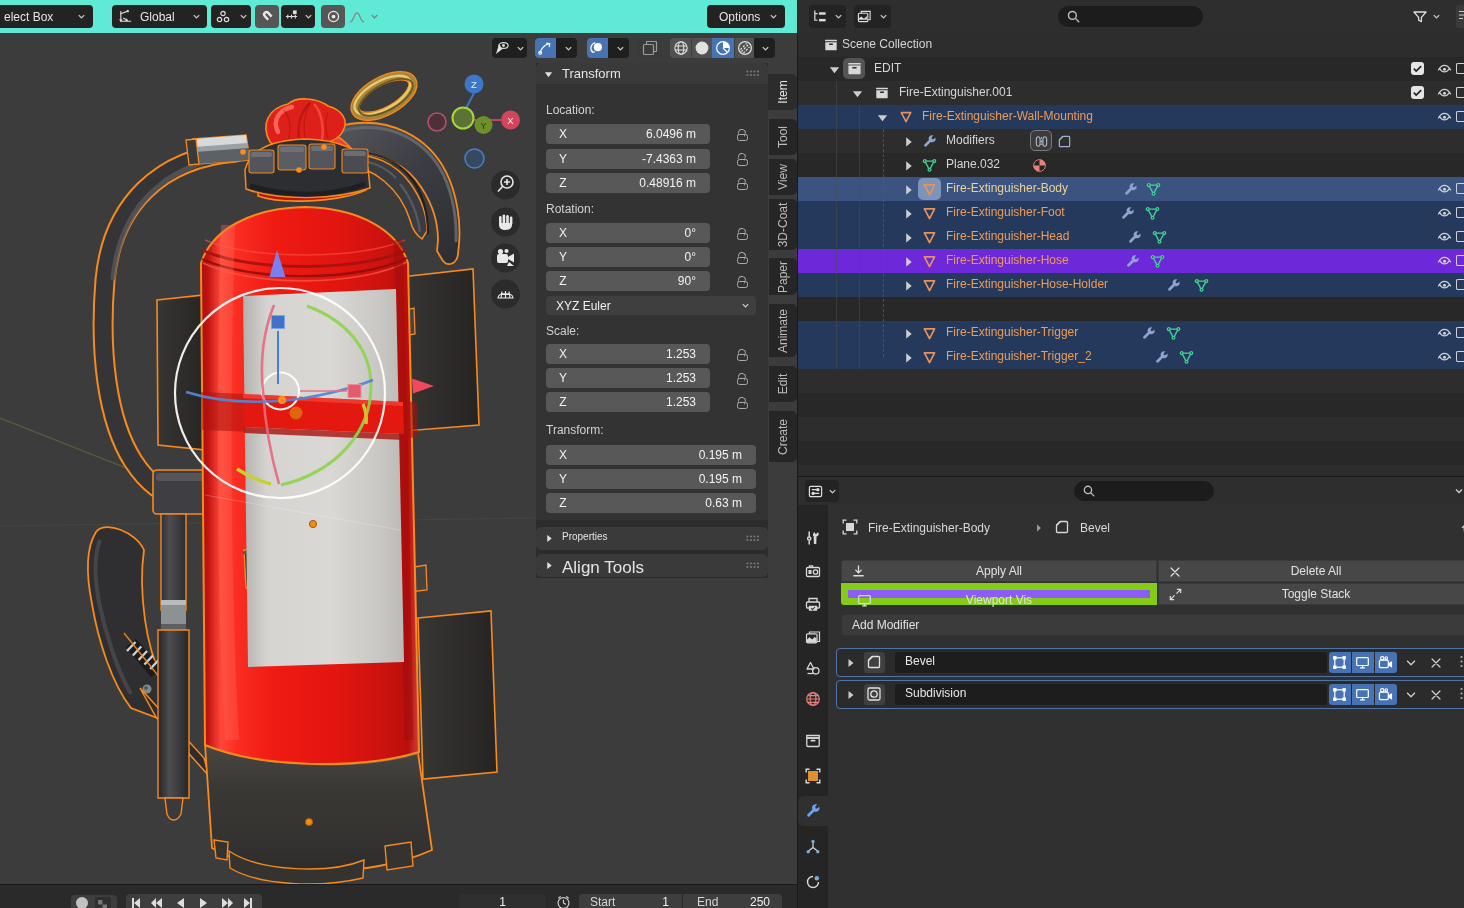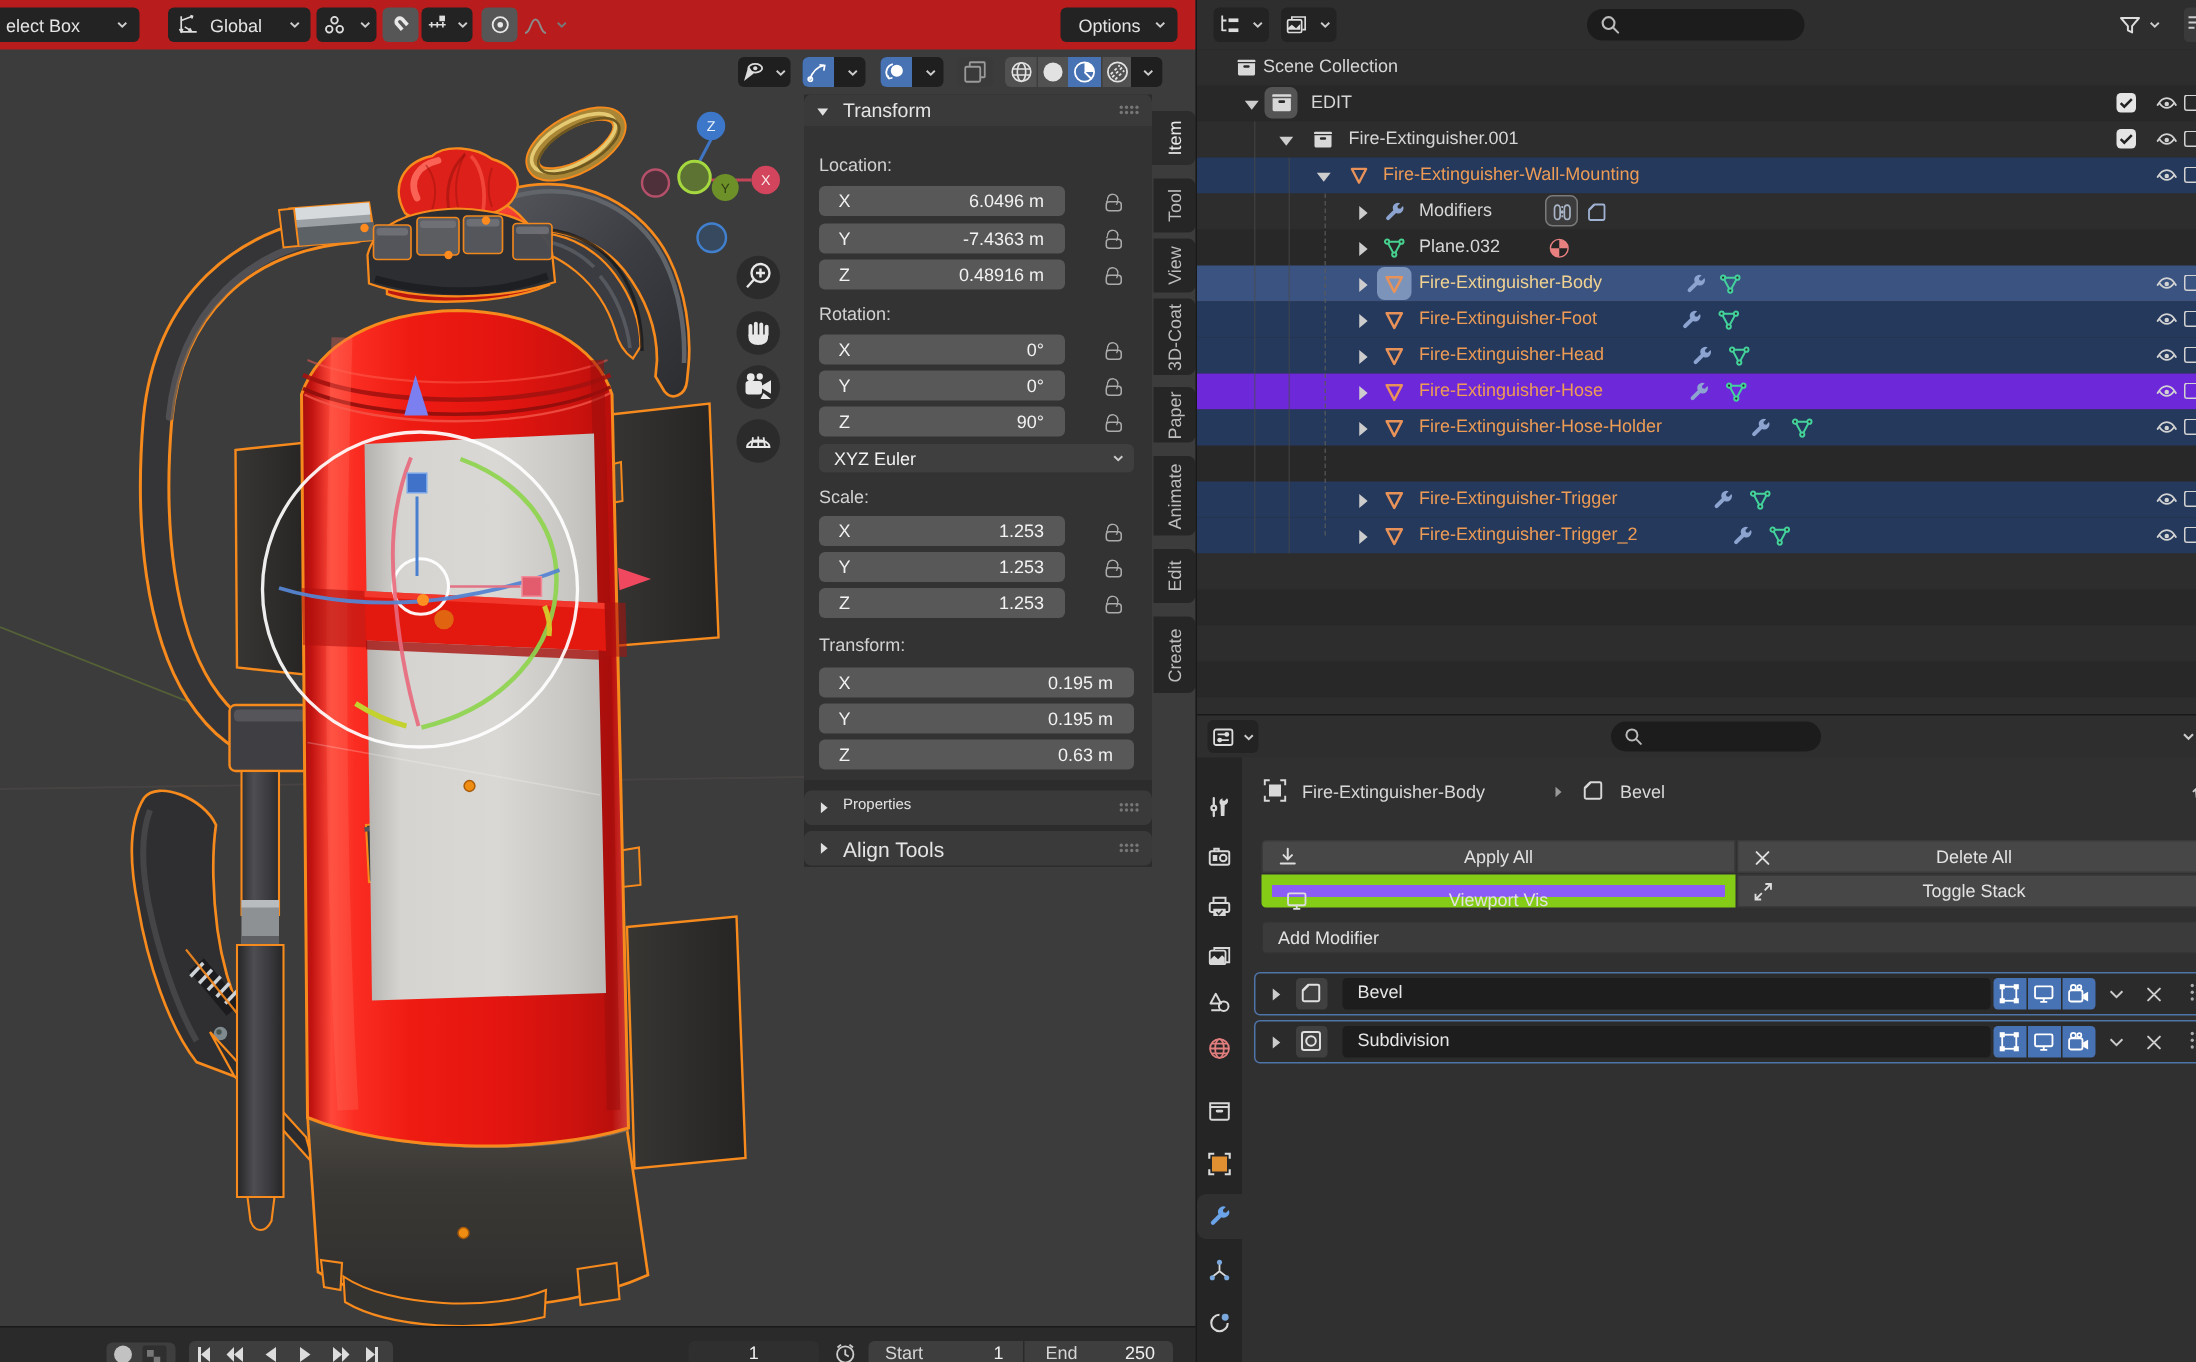--- a/index.html
+++ b/index.html
@@ -281,21 +281,21 @@
             <circle cx="500.5" cy="251.5" r="2.6"></circle>
             <circle cx="506.5" cy="251" r="2.1"></circle>
             <path d="M509 262l5 4h-7z"></path>
           </g>
       <g stroke="#e8e8e8" stroke-width="1.2" fill="none">
             <path d="M498 298 C498 292 513 292 513 298 Z M500 294.5 L511 294.5 M498 298 L513 298 M502 291.5 L501 298 M505.5 291 L505.5 298 M509 291.5 L510 298"></path>
           </g>
       </svg>
     </div>
 
-    <div class="abs" style="left:0;top:0;width:797px;height:33px;background:#b91c1c;">
+    <div class="abs" style="left:0;top:0;width:797px;height:33px;background:#5eead4;">
       <div class="btn" style="left:-14px;top:5px;width:107px;height:23px;padding-left:18px;">elect Box
         <svg class="chev" style="position:absolute;right:7px;top:7px;" viewBox="0 0 10 10">
             <path d="M2 3.5l3 3 3-3" stroke="#ccc" stroke-width="1.4" fill="none"></path>
           </svg></div>
       <div class="btn" style="left:112px;top:5px;width:95px;height:23px;">
         <svg style="margin-left:6px" width="15" height="15" viewBox="0 0 16 16">
             <g stroke="#ddd" stroke-width="1.2" fill="none">
               <path d="M3 2v11h11"></path>
               <path d="M3 5l8-3"></path>
               <path d="M9.5 1.5L11 2l-.5 1.6"></path>
@@ -594,21 +594,21 @@
               <circle cx="5" cy="5" r="1.1"></circle>
               <circle cx="8.5" cy="5" r="1.1"></circle>
               <circle cx="12" cy="5" r="1.1"></circle>
             </g>
           </svg>
       </div>
       <div class="abs" style="left:0;top:491px;width:232px;height:23px;background:#3a3a3a;border-radius:5px;">
         <svg class="abs" style="left:9px;top:7px" width="9" height="9" viewBox="0 0 10 10">
             <path d="M2.5 1l5 4-5 4z" fill="#e0e0e0"></path>
           </svg>
-        <span style="position:absolute;left:26px;top:4px;font-size:14px;color:#e4e4e4;">Align Tools</span>
+        <span style="position:absolute;left:26px;top:4px;font-size:17px;color:#e4e4e4;">Align Tools</span>
         <svg class="abs" style="right:8px;top:8px" width="14" height="8" viewBox="0 0 14 8">
             <g fill="#777">
               <circle cx="1.5" cy="1.5" r="1.1"></circle>
               <circle cx="5" cy="1.5" r="1.1"></circle>
               <circle cx="8.5" cy="1.5" r="1.1"></circle>
               <circle cx="12" cy="1.5" r="1.1"></circle>
               <circle cx="1.5" cy="5" r="1.1"></circle>
               <circle cx="5" cy="5" r="1.1"></circle>
               <circle cx="8.5" cy="5" r="1.1"></circle>
               <circle cx="12" cy="5" r="1.1"></circle>

